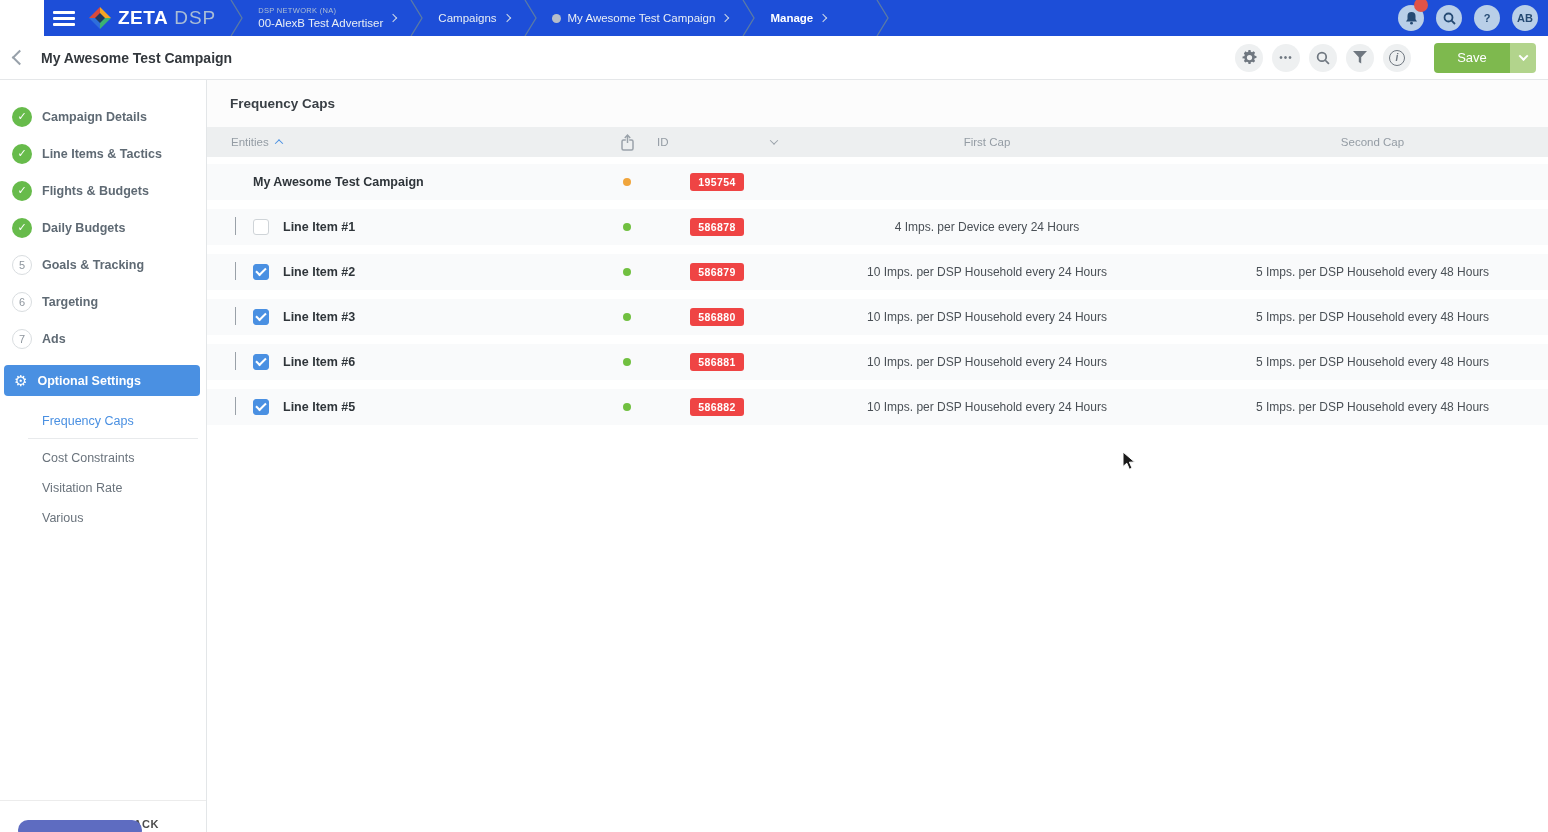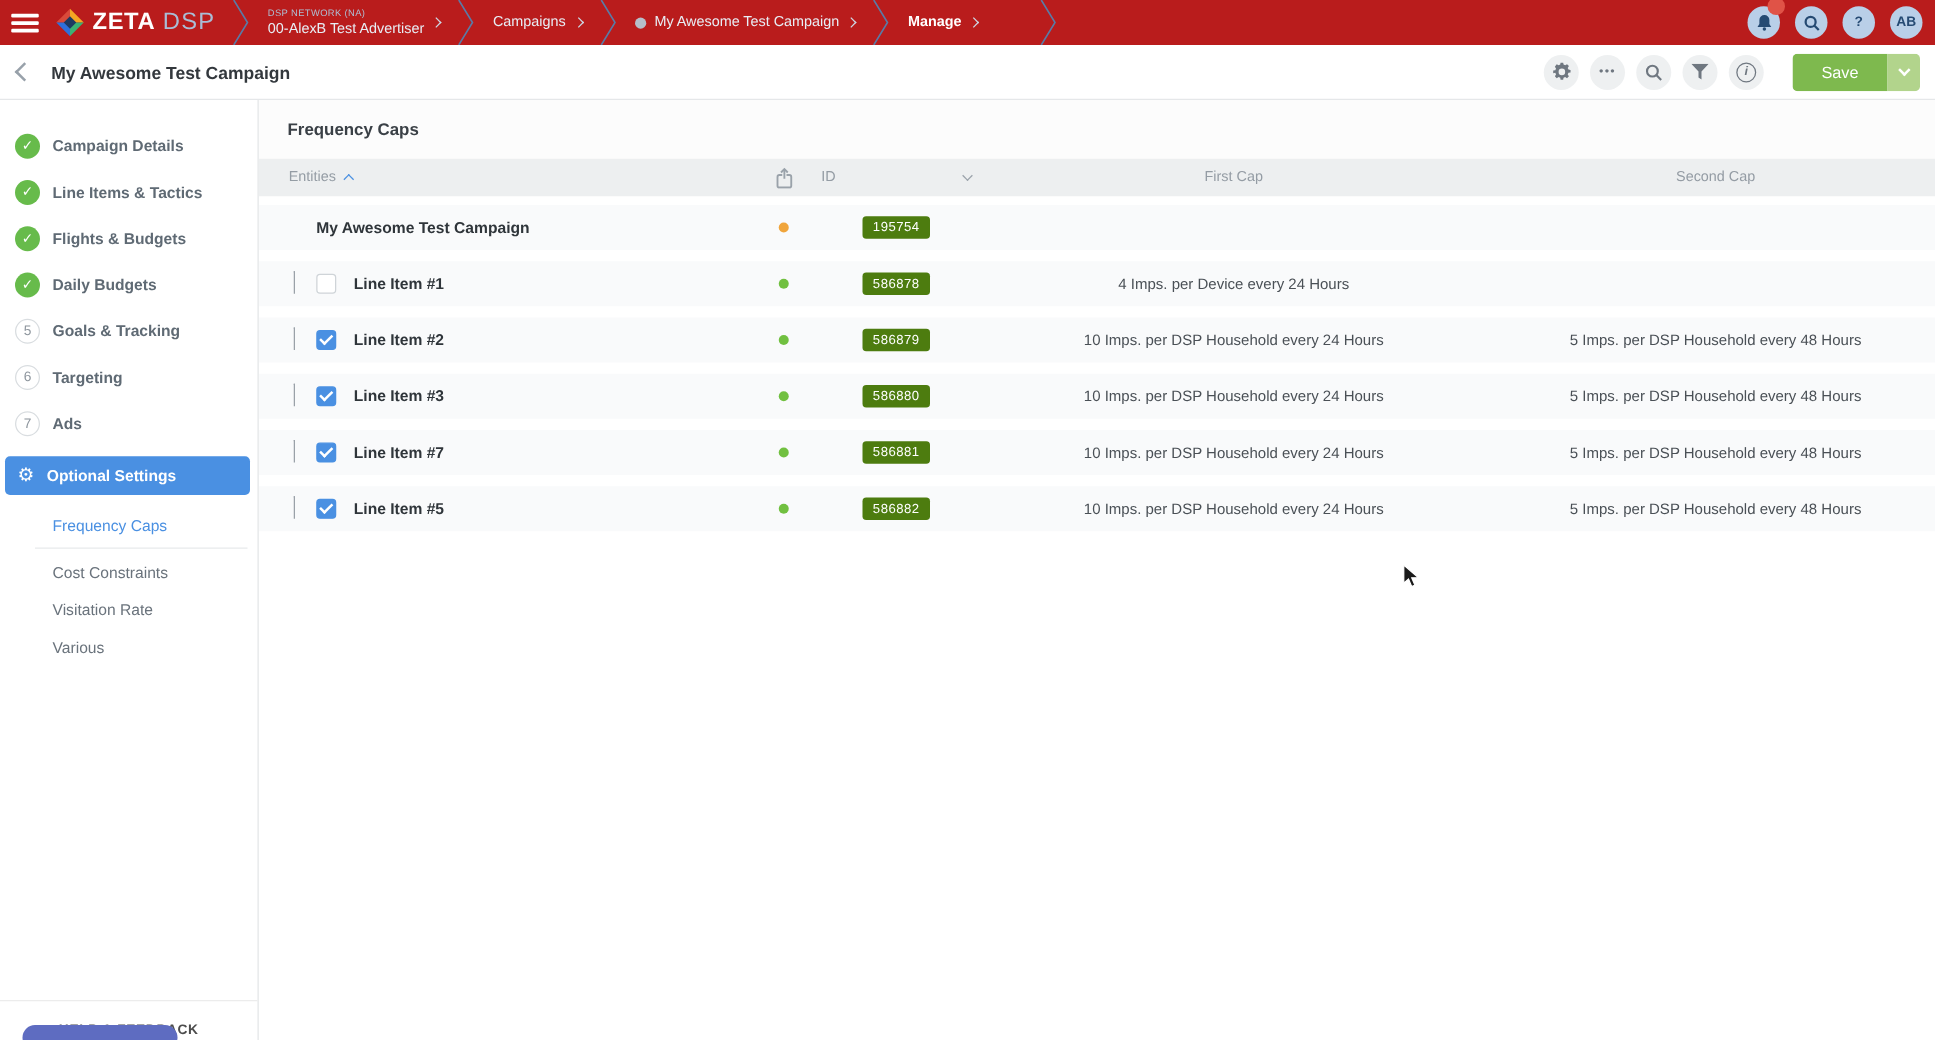--- a/index.html
+++ b/index.html
@@ -1,20 +1,20 @@
 <!DOCTYPE html>
 <html><head>
 <meta charset="utf-8">
 <style>
   * { margin:0; padding:0; box-sizing:border-box; }
   html,body { width:1548px; height:832px; overflow:hidden; background:#fff;
     font-family:"Liberation Sans", sans-serif; }
 
   
-  .topbar { height:36px; background:#b91c1c; display:flex; align-items:center; position:relative; }
+  .topbar { height:36px; background:#1d4ed8; display:flex; align-items:center; position:relative;margin-left:44px; }
   .hamburger { width:40px; height:36px; display:flex; flex-direction:column; justify-content:center; gap:3px; padding-left:9px; cursor:pointer; }
   .hamburger span { width:22px; height:3px; background:#fff; border-radius:1px; }
   .brand { display:flex; align-items:center; gap:6px; padding:0 14px 0 4px; }
   .brand .zeta { color:#fff; font-weight:bold; font-size:19px; letter-spacing:.5px; }
   .brand .dsp { color:#a9bdd6; font-size:19px; letter-spacing:1px; }
   .crumbs { display:flex; align-items:center; height:20px; }
   .crumb-div { width:14px; height:36px; flex:0 0 auto; }
   .crumb { display:flex; align-items:center; gap:7px; padding:0 14px; color:#e8eef5; font-size:11.5px; white-space:nowrap; cursor:pointer; }
   .crumb.bold { font-weight:bold; color:#fff; }
   .crumb-2line { display:flex; flex-direction:column; justify-content:center; line-height:1.25; }
@@ -72,21 +72,21 @@
   .trow { height:36px; background:#f9fafb; margin-bottom:9px; cursor:default; }
   .cell-name { font-size:12.5px; font-weight:bold; color:#2f353a; }
   .name-campaign { grid-column:2 / 4; }
   .row-chev { width:7px; height:7px; border-top:1.5px solid #9aa1a8; border-right:1.5px solid #9aa1a8; transform:rotate(45deg); margin-left:4px; cursor:pointer; }
   .checkbox { width:16px; height:16px; border-radius:3px; background:#fff; border:1px solid #cfd4d8; display:flex; align-items:center; justify-content:center; cursor:pointer; }
   .checkbox.checked { background:#4a90e2; border-color:#4a90e2; }
   .checkbox.checked::after { content:""; width:8px; height:4px; border-left:2px solid #fff; border-bottom:2px solid #fff; transform:rotate(-45deg) translate(1px,-1px); }
   .cell-dot { display:flex; justify-content:center; }
   .status-dot { width:8px; height:8px; border-radius:50%; }
   .cell-id { display:flex; justify-content:center; }
-  .badge { background:#4d7c0f; color:#fff; font-weight:normal; font-size:10.5px; letter-spacing:.4px; padding:3px 8px; border-radius:3px; }
+  .badge { background:#ef4444; color:#fff; font-weight:bold; font-size:10.5px; letter-spacing:.4px; padding:3px 8px; border-radius:3px; }
   .cell-cap { text-align:center; font-size:12px; color:#4a5056; }
 
   .cursor { position:absolute; left:1122px; top:451px; z-index:50; pointer-events:none; }
   svg.icon { display:block; }
 </style>
 </head>
 <body>
 
 <div class="topbar">
   <div class="hamburger">
@@ -341,21 +341,21 @@
             <span class="badge">586880</span>
           </span>
           <span class="cell-cap" style="grid-column: 6;">10 Imps. per DSP Household every 24 Hours</span>
           <span class="cell-cap" style="grid-column: 7;">5 Imps. per DSP Household every 48 Hours</span>
         </div>
         <div class="grid-row trow">
           <span><i class="row-chev"></i></span>
           <span>
             <span class="checkbox checked"></span>
           </span>
-          <span class="cell-name" style="grid-column: 3;">Line Item #7</span>
+          <span class="cell-name" style="grid-column: 3;">Line Item #6</span>
           <span class="cell-dot" style="grid-column: 4;">
             <span class="status-dot" style="background: rgb(113, 192, 64);"></span>
           </span>
           <span class="cell-id" style="grid-column: 5;">
             <span class="badge">586881</span>
           </span>
           <span class="cell-cap" style="grid-column: 6;">10 Imps. per DSP Household every 24 Hours</span>
           <span class="cell-cap" style="grid-column: 7;">5 Imps. per DSP Household every 48 Hours</span>
         </div>
         <div class="grid-row trow">

